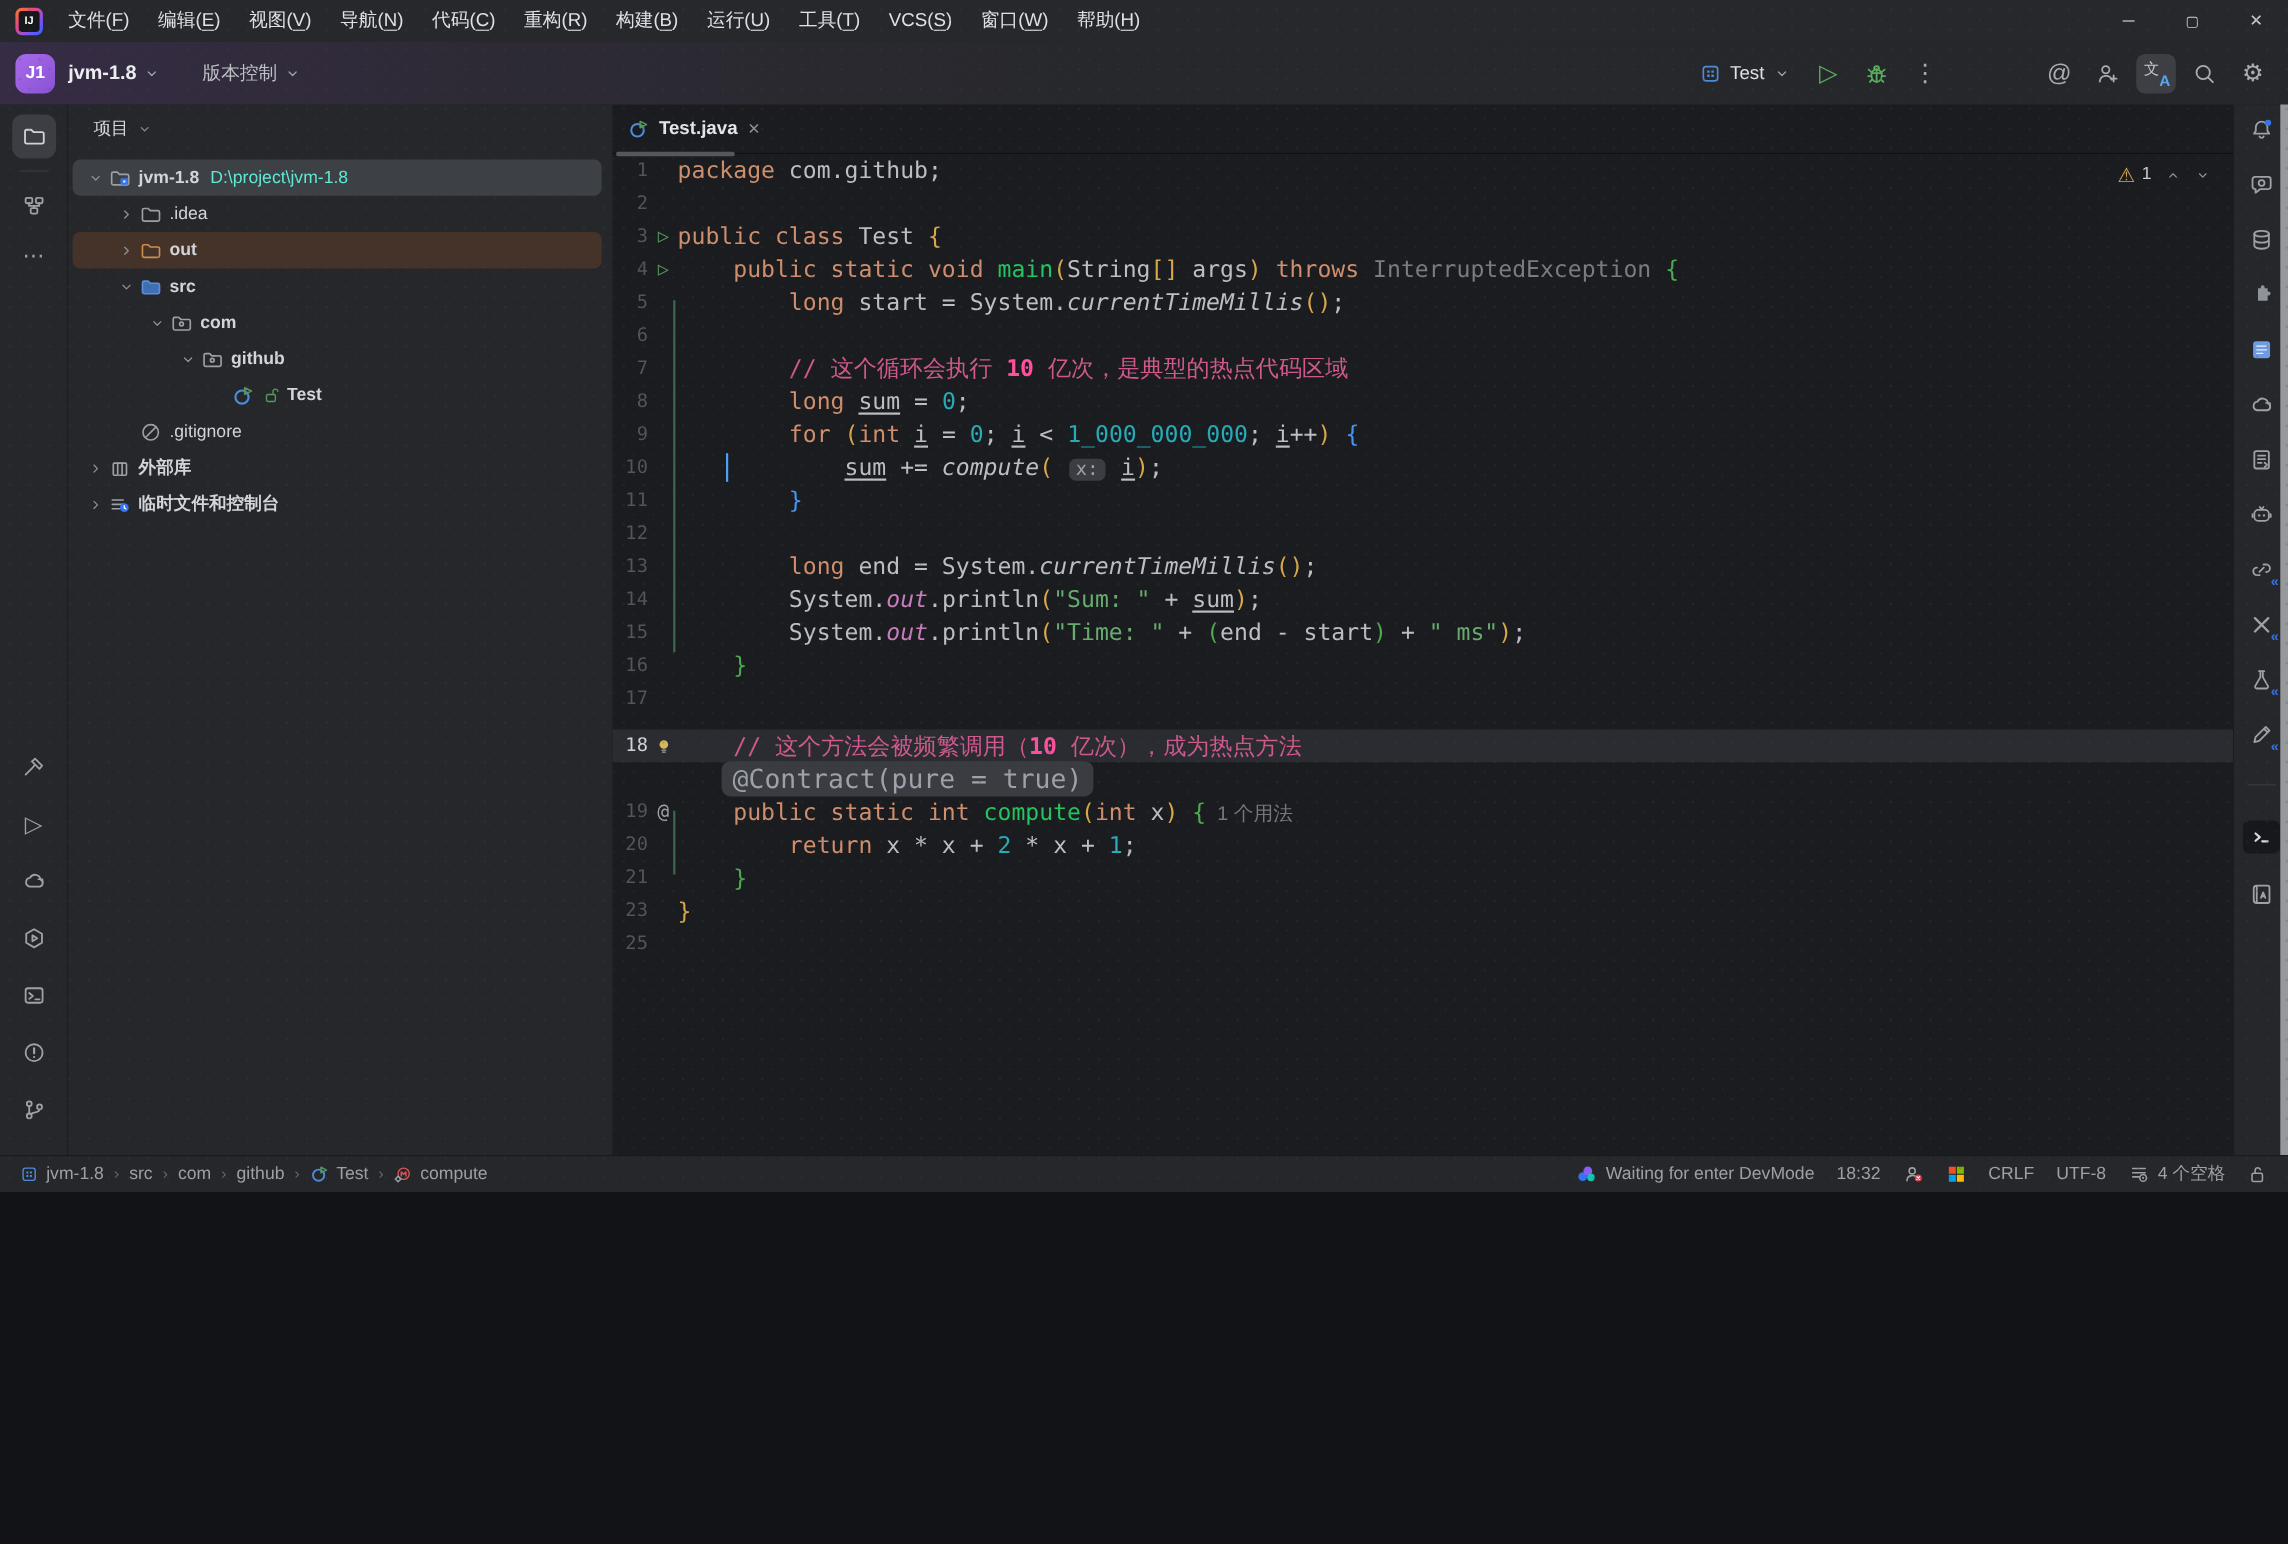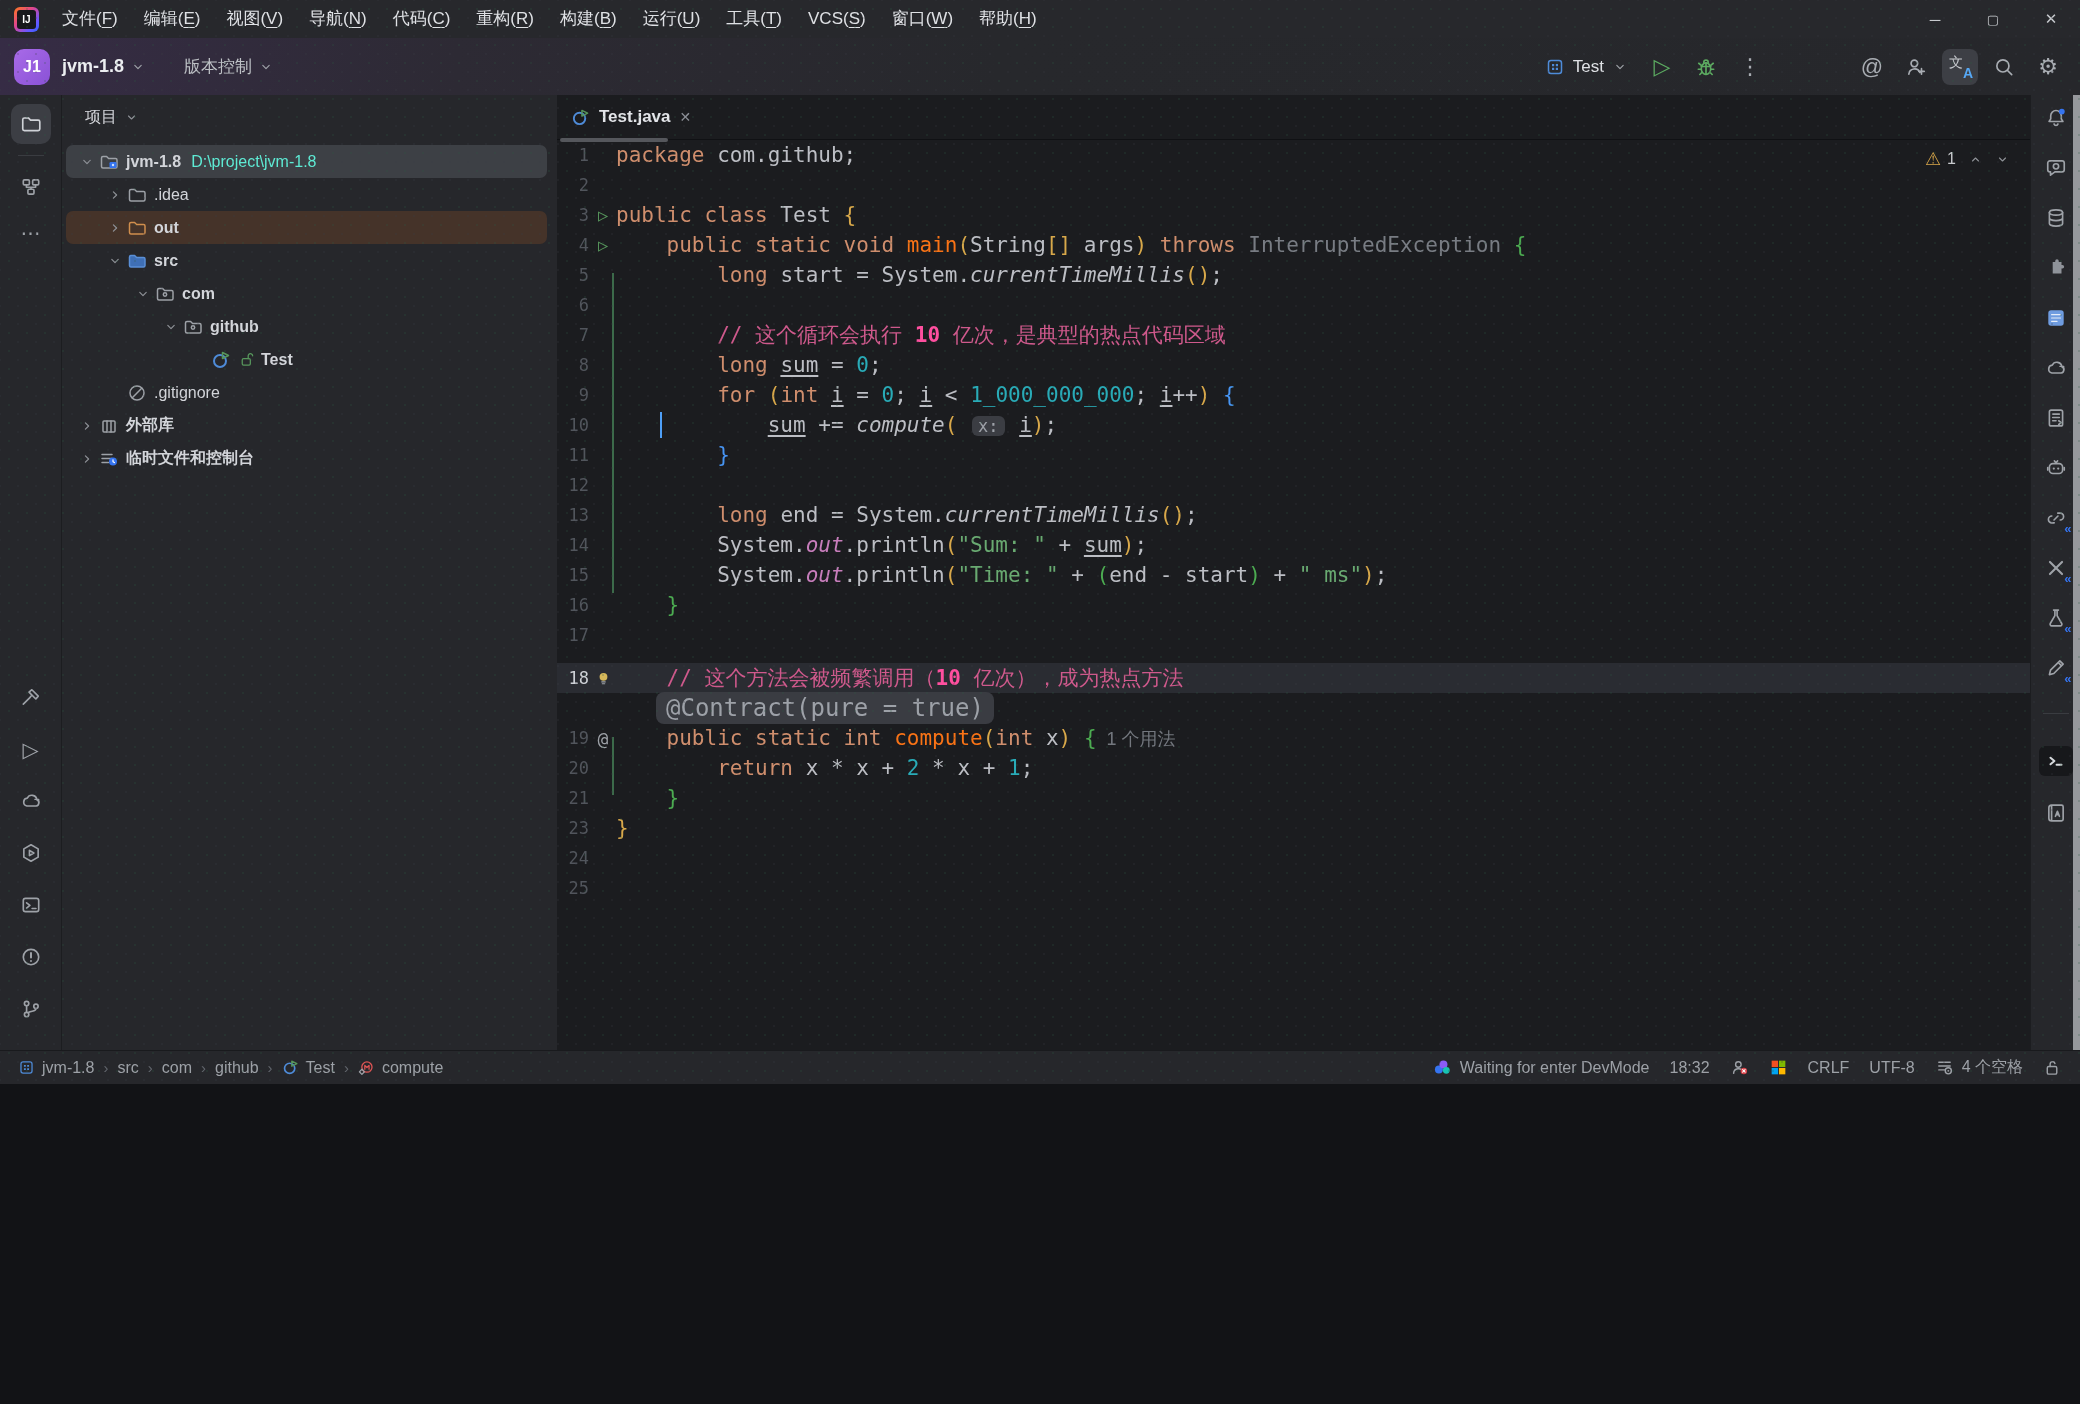--- a/index.html
+++ b/index.html
@@ -86,21 +86,21 @@
   .cl .gic{width:22px;flex:none;display:flex;justify-content:center;align-items:center;margin-left:3px;}
   .cl .ctext{padding-left:2px;}
   .cl.hl{background:#2a2c32;margin-top:13px;}
   .cl.hl .num{color:#ced1d6;}
   .runarrow{color:#57965c;font-size:17px;line-height:1;}
   .atgut{color:#9da1a7;font-size:18px;font-family:"DejaVu Sans Mono",monospace;}
   .bulb{width:17px;height:17px;}
   .kw{color:#cf8e6d;}.lit{color:#29abb7;}.str{color:#69aa71;}
   .cmt{color:#cf598c;}.cmtb{color:#ff4f9f;font-weight:bold;}
   .und{text-decoration:underline;text-underline-offset:3px;}
-  .ita{font-style:italic;}.mth{color:#f97316;}.fld{color:#c77dbb;font-style:italic;}
+  .ita{font-style:italic;}.mth{color:#22c55e;}.fld{color:#c77dbb;font-style:italic;}
   .gry{color:#787c83;}.bry{color:#d8a84a;}.brg{color:#4cab51;}.brb{color:#4795f3;}
   .hint{color:#73777e;font-size:18px;font-family:"Liberation Sans",sans-serif;}
   .ph{background:#3b3d43;color:#9da1a8;border-radius:6px;padding:0 6px;font-size:17px;margin:0 2px;}
   .inlay{background:#3a3c42;color:#9da1a8;border-radius:8px;padding:2px 10px;font-size:24px;margin-left:40px;}
   .guide{position:absolute;width:2px;background:#3c6a4a;left:55px;}
   .caret{position:absolute;left:103px;width:2px;height:26px;background:#4e9ff7;}
   
   .rstripe{position:absolute;right:0;top:95px;width:50px;bottom:34px;background:#26272b;
     border-left:1px solid #1c1d20;display:flex;flex-direction:column;align-items:center;
     padding-top:10px;gap:24px;}
@@ -516,21 +516,20 @@
         <div class="cl"><span class="num">17</span><span class="gic"></span><span class="ctext"></span></div>
         <div class="cl hl"><span class="num">18</span><span class="gic"><span class="icon bulb"><svg viewBox="0 0 20 20">
                 <circle cx="10" cy="8" r="4.6" fill="#d6b85a"></circle>
                 <path d="M8 14 h4 M8.6 16.2 h2.8" stroke="#9ea2a8" stroke-width="1.4" stroke-linecap="round"></path>
               </svg></span></span><span class="ctext"><span>    </span><span class="cmt">// 这个方法会被频繁调用（</span><span class="cmtb">10</span><span class="cmt"> 亿次），成为热点方法</span></span></div>
         <div class="cl"><span class="num"></span><span class="gic"></span><span class="ctext"><span class="inlay">@Contract(pure = true)</span></span></div>
         <div class="cl"><span class="num">19</span><span class="gic"><span class="atgut">@</span></span><span class="ctext"><span>    </span><span class="kw">public static int</span><span> </span><span class="mth">compute</span><span class="bry">(</span><span class="kw">int</span><span> x</span><span class="bry">)</span><span> </span><span class="brg">{</span><span class="hint">  1 个用法</span></span></div>
         <div class="cl"><span class="num">20</span><span class="gic"></span><span class="ctext"><span>        </span><span class="kw">return</span><span> x * x + </span><span class="lit">2</span><span> * x + </span><span class="lit">1</span><span>;</span></span></div>
         <div class="cl"><span class="num">21</span><span class="gic"></span><span class="ctext"><span>    </span><span class="brg">}</span></span></div>
         <div class="cl"><span class="num">23</span><span class="gic"></span><span class="ctext"><span class="bry">}</span></span></div>
-        <div class="cl"><span class="num">24</span><span class="gic"></span><span class="ctext"></span></div>
         <div class="cl"><span class="num">25</span><span class="gic"></span><span class="ctext"></span></div>
       </div>
   </div>
 
   <div class="rstripe" id="rightStripe">
       <span class="sbtn">
         <span class="icon" style="width: 22px; height: 22px;">
           <svg viewBox="0 0 20 20" fill="none" stroke="currentColor" stroke-width="1.5" stroke-linecap="round" stroke-linejoin="round">
             <path d="M10 3.2 a4.8 4.8 0 0 1 4.8 4.8 v2.8 l1.5 2.4 h-12.6 l1.5 -2.4 v-2.8 a4.8 4.8 0 0 1 4.8 -4.8 z M8.2 15.4 a1.9 1.9 0 0 0 3.6 0"></path>
             <circle cx="15.3" cy="4.2" r="2.6" fill="#3574f0" stroke="none"></circle>

